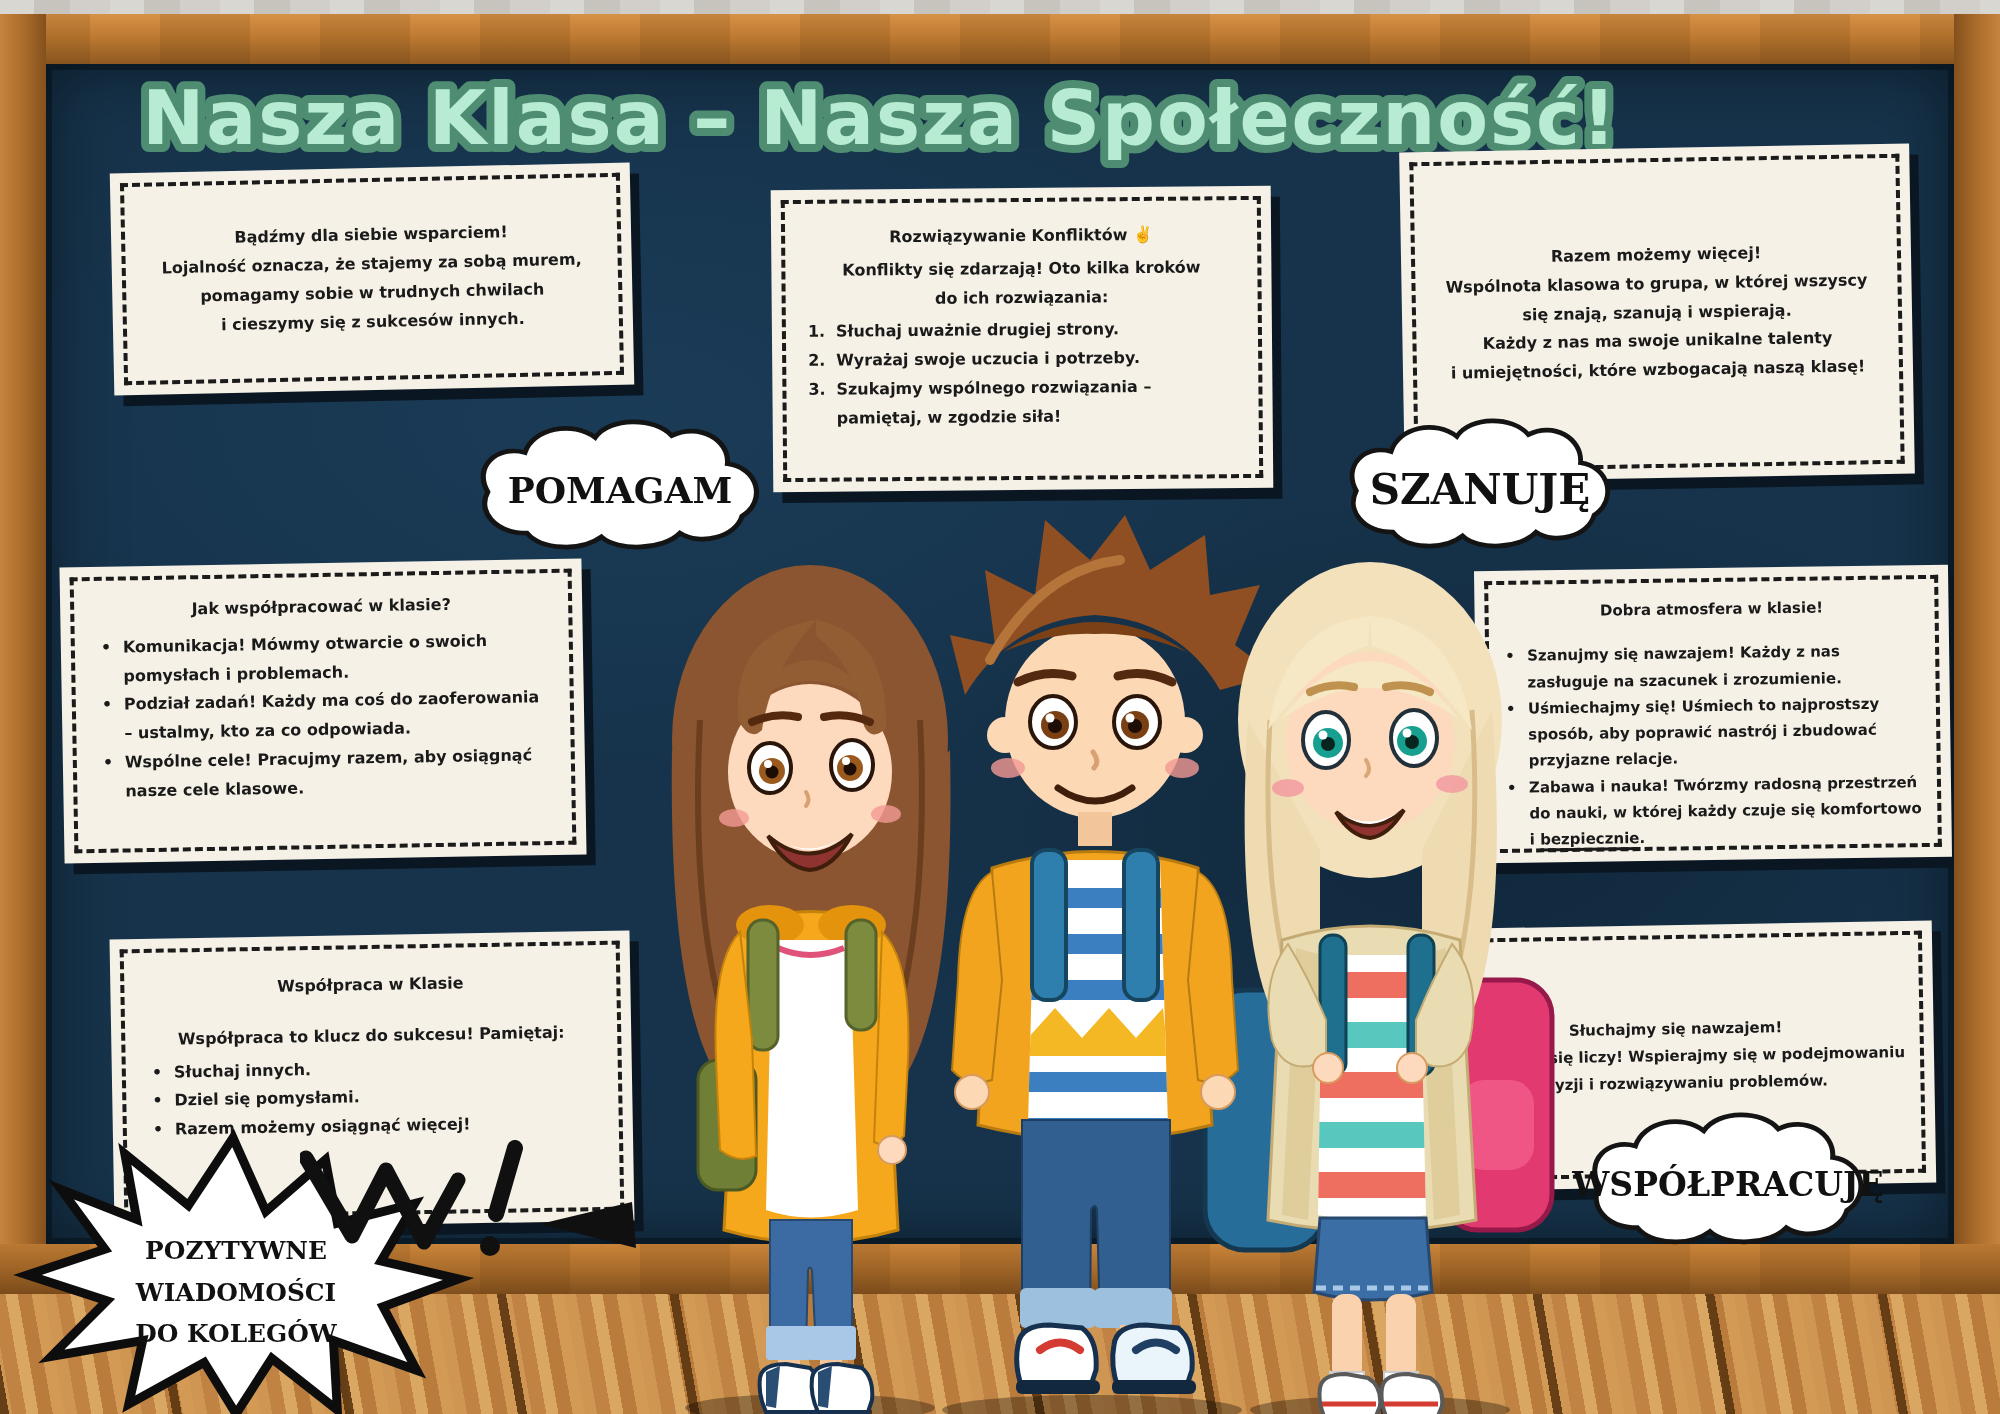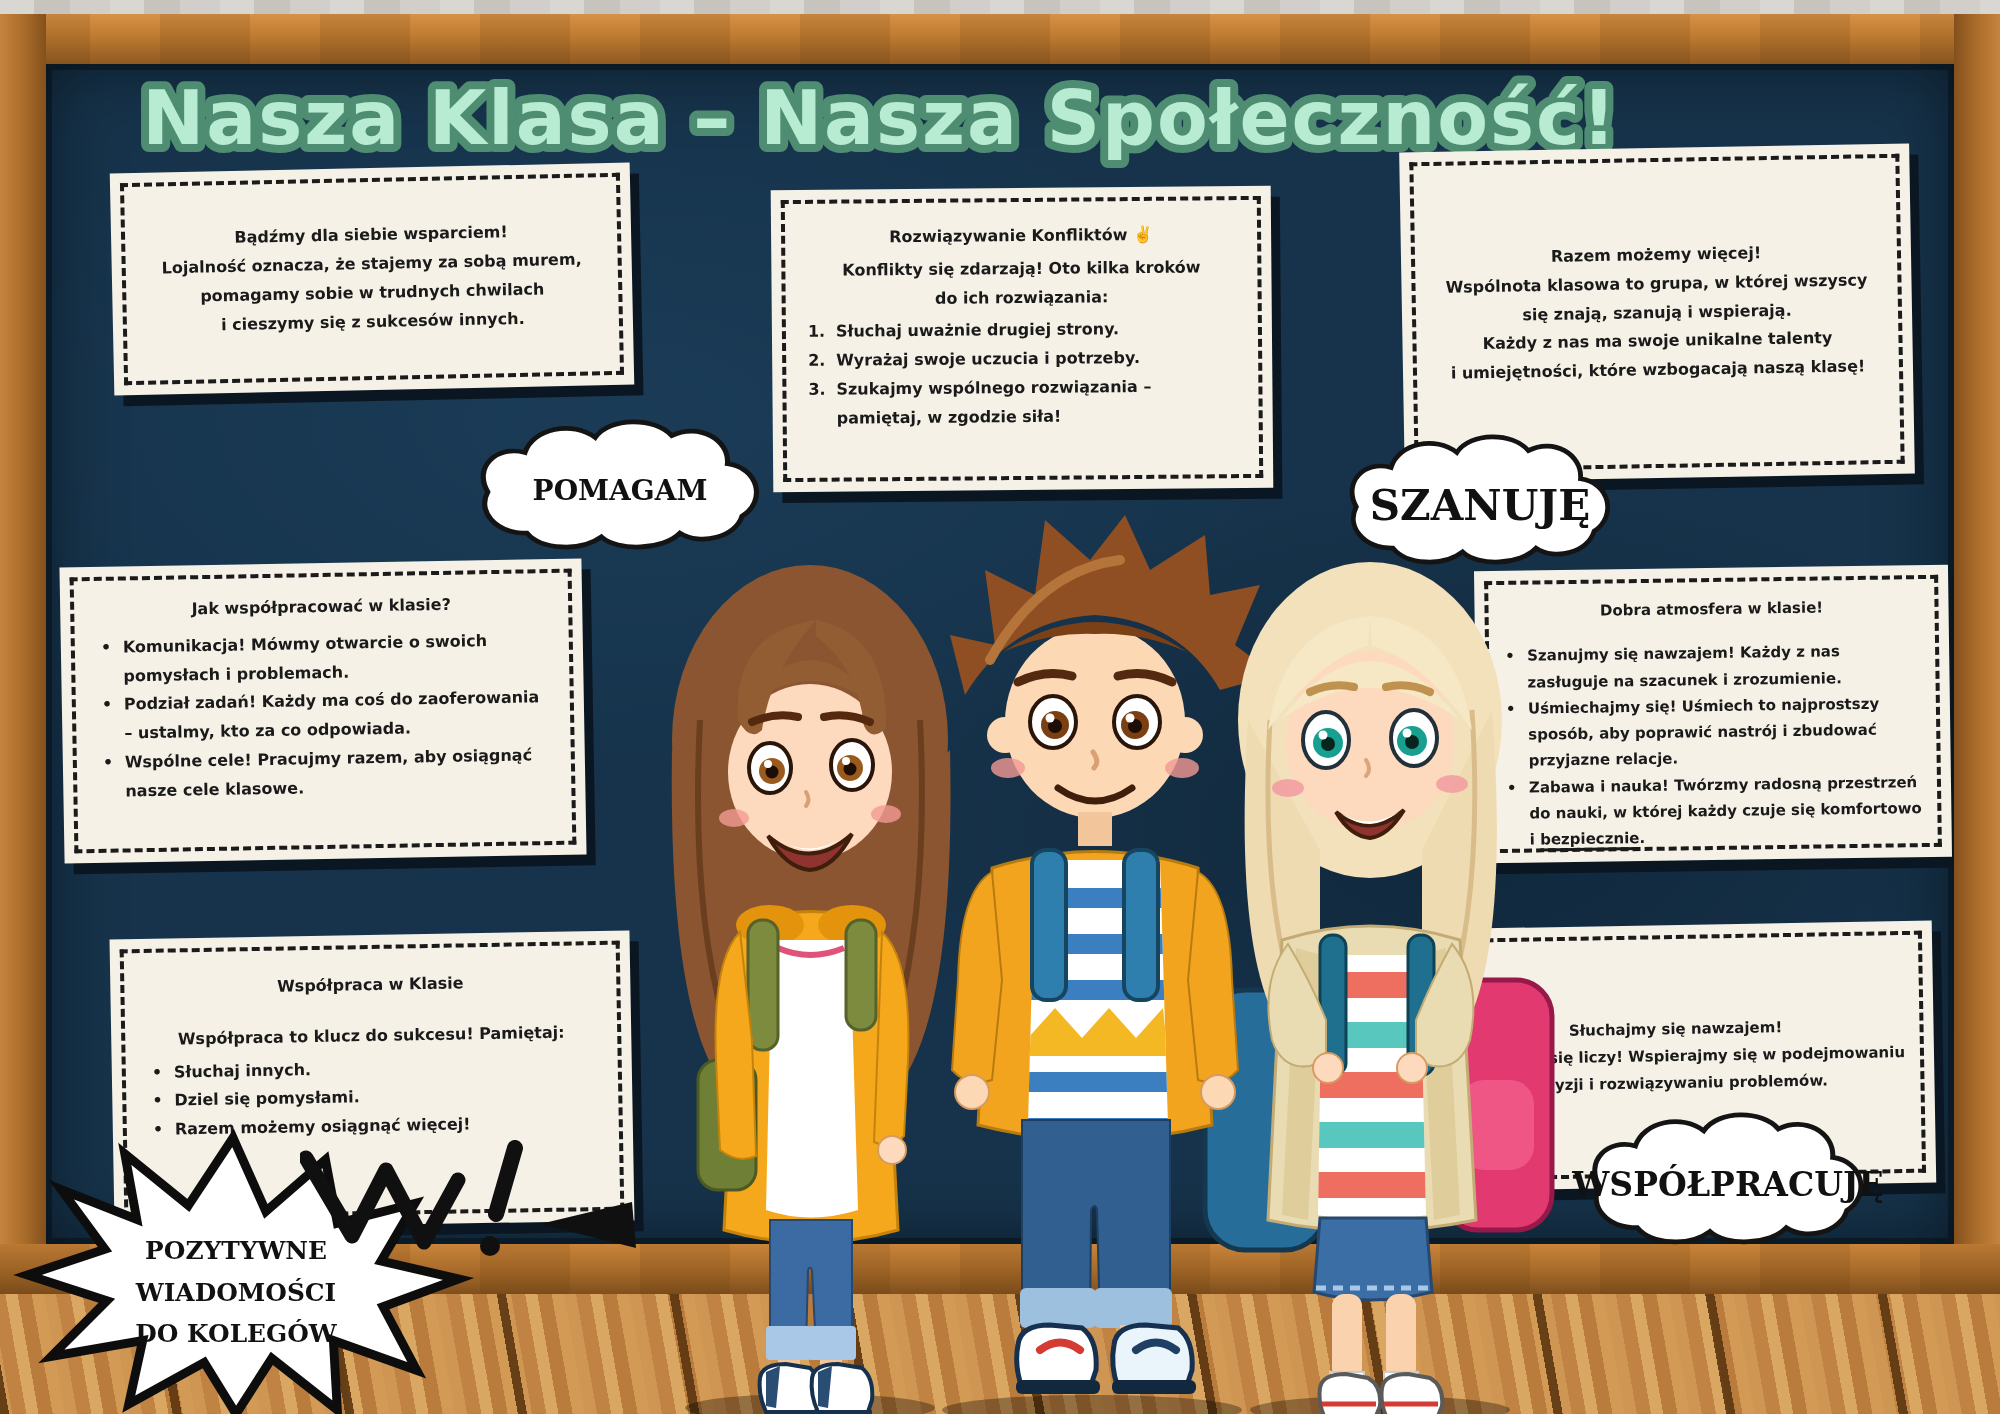--- a/index.html
+++ b/index.html
@@ -314,23 +314,23 @@
       <path d="M702,984 H756" stroke="#d43b33" stroke-width="5"></path>
       <path d="M762,968 Q764,954 788,954 L810,958 Q824,966 822,986 L818,996 H766 Q760,982 762,968 Z" fill="#fff" stroke="#5a5a5a" stroke-width="4"></path>
       <path d="M764,984 H818" stroke="#d43b33" stroke-width="5"></path>
     </g>
   </svg>
 
   <div class="cloud" style="left:465px;top:415px;width:310px;height:150px;">
     <svg viewBox="0 0 300 160" preserveAspectRatio="none">
         <path d="M60,126 C28,126 12,102 22,82 C8,56 30,32 58,40 C66,14 104,6 126,24 C140,2 184,2 200,22 C226,8 256,26 254,52 C284,56 292,92 268,108 C262,130 228,140 208,126 C192,144 148,146 132,130 C112,146 74,144 60,126 Z" fill="#fff" stroke="#141414" stroke-width="5"></path>
       </svg>
-    <span class="lbl" style="font-size:28px;">POMAGAM</span>
-  </div>
-  <div class="cloud" style="left:1335px;top:430px;width:290px;height:150px;">
+    <span class="lbl" style="font-size:36px;">POMAGAM</span>
+  </div>
+  <div class="cloud" style="left:1335px;top:414px;width:290px;height:150px;">
     <svg viewBox="0 0 300 160" preserveAspectRatio="none">
         <path d="M60,126 C28,126 12,102 22,82 C8,56 30,32 58,40 C66,14 104,6 126,24 C140,2 184,2 200,22 C226,8 256,26 254,52 C284,56 292,92 268,108 C262,130 228,140 208,126 C192,144 148,146 132,130 C112,146 74,144 60,126 Z" fill="#fff" stroke="#141414" stroke-width="5"></path>
       </svg>
     <span class="lbl" style="font-size:42px;">SZANUJĘ</span>
   </div>
   <div class="cloud" style="left:1577px;top:1108px;width:302px;height:152px;">
     <svg viewBox="0 0 300 160" preserveAspectRatio="none">
         <path d="M60,126 C28,126 12,102 22,82 C8,56 30,32 58,40 C66,14 104,6 126,24 C140,2 184,2 200,22 C226,8 256,26 254,52 C284,56 292,92 268,108 C262,130 228,140 208,126 C192,144 148,146 132,130 C112,146 74,144 60,126 Z" fill="#fff" stroke="#141414" stroke-width="5"></path>
       </svg>
     <span class="lbl" style="font-size:33px;">WSPÓŁPRACUJĘ</span>

